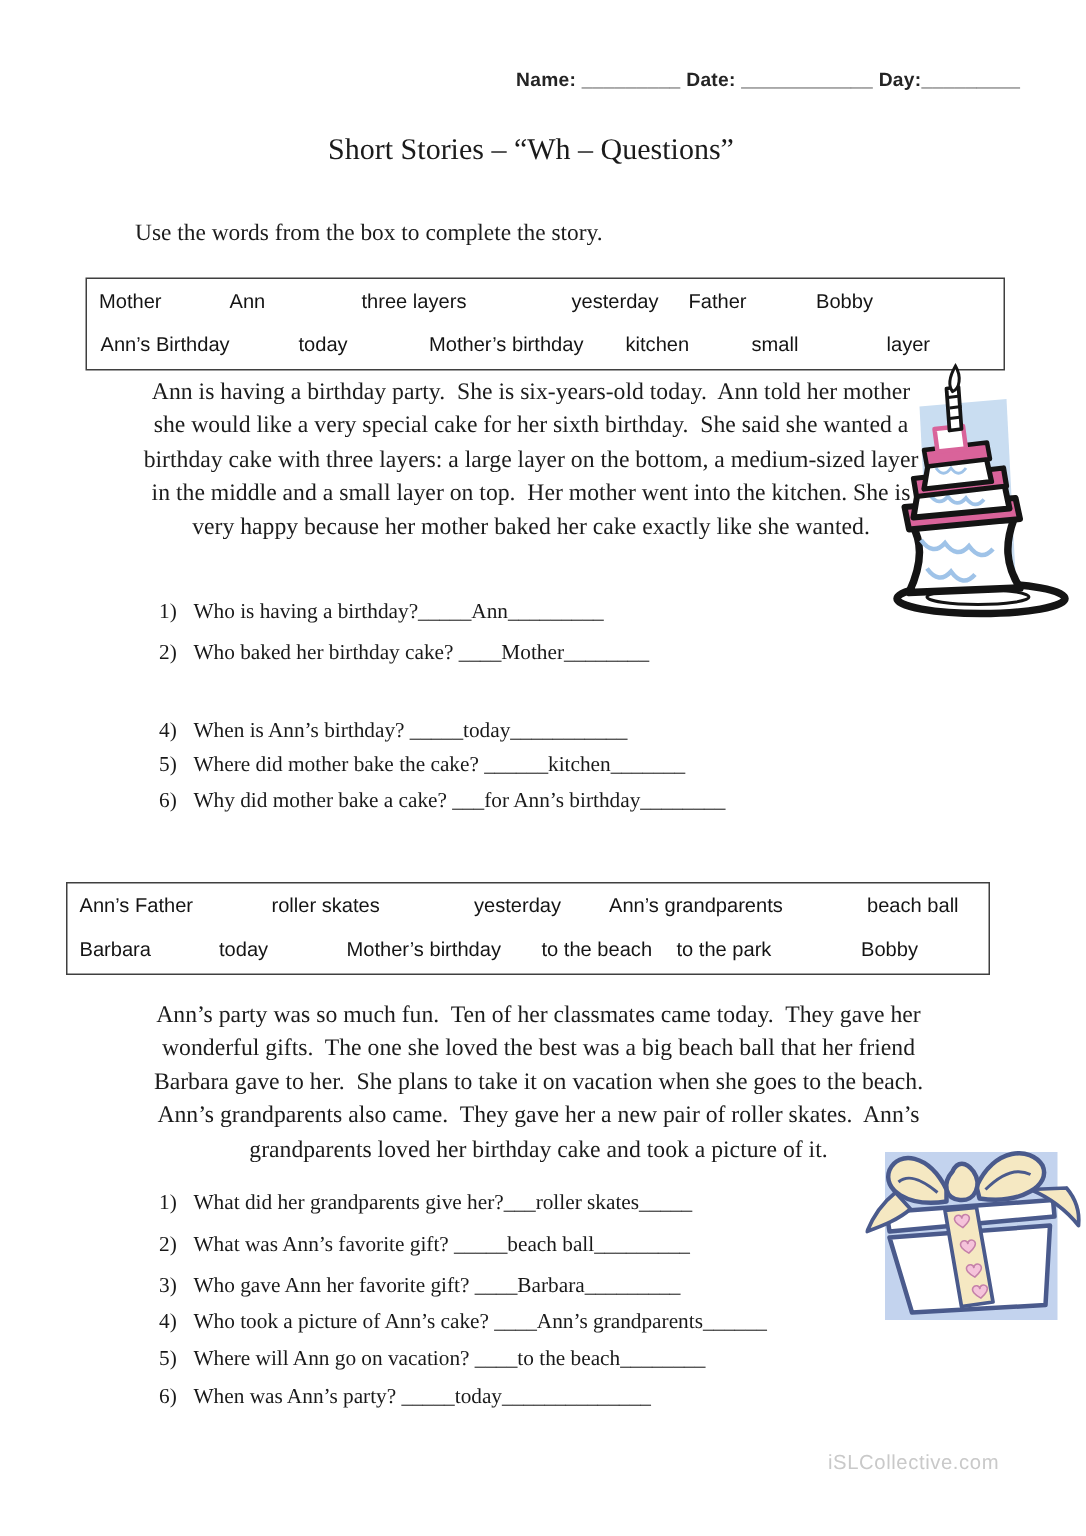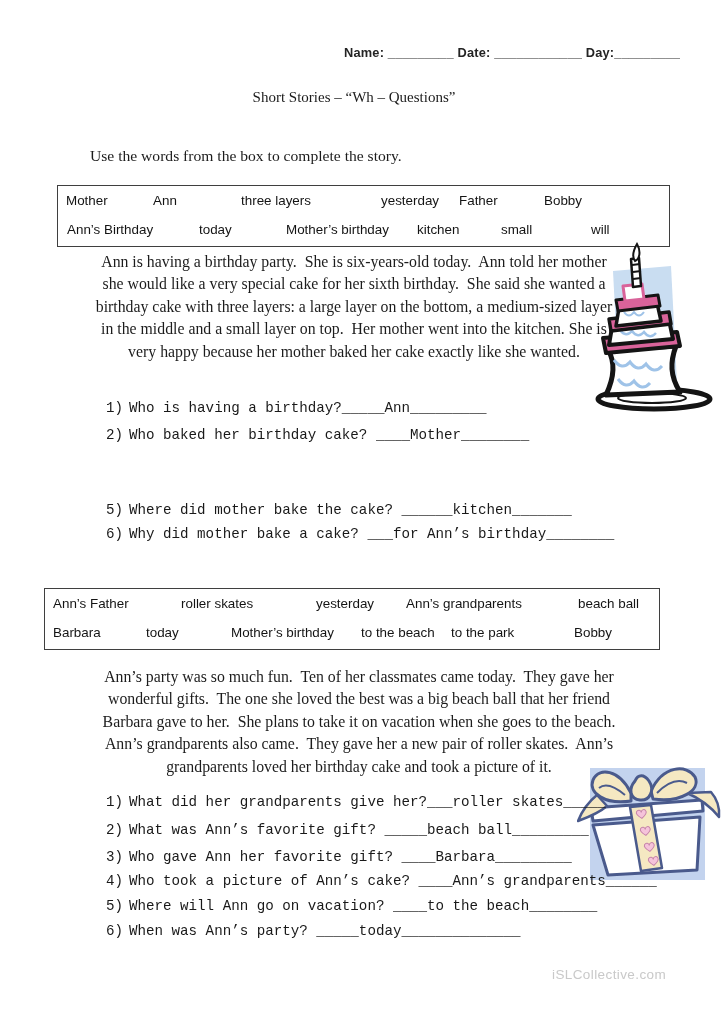--- a/index.html
+++ b/index.html
@@ -5,36 +5,36 @@
   html,body{margin:0;padding:0;}
   body{width:724px;height:1024px;background:#ffffff;position:relative;
        font-family:"Liberation Serif",serif;color:#1c1c1c;}
   .page{position:absolute;inset:0;background:#ffffff;overflow:hidden;}
 
   .header-line{position:absolute;left:344px;top:45px;
     font-family:"Liberation Sans",sans-serif;font-weight:bold;
     font-size:12.8px;color:#242424;letter-spacing:.2px;white-space:nowrap;}
 
   .title{position:absolute;left:0;top:89px;width:708px;text-align:center;
-    font-size:15px;color:#1b1b1b;}
+    font-size:20px;color:#1b1b1b;}
 
   .instruction{position:absolute;left:90px;top:119px;font-size:15.6px;margin-top:28px;}
 
   .wordbox{position:absolute;border:1.6px solid #3f3f3f;background:#fff;
     font-family:"Liberation Sans",sans-serif;font-size:13.4px;color:#141414;margin-top:28px;}
   .box1{left:57px;top:157px;width:611px;height:60px;}
   .box2{left:44px;top:560px;width:614px;height:60px;}
   .wb-word{position:absolute;white-space:nowrap;}
 
   .story{position:absolute;font-size:15.8px;line-height:22.4px;
     color:#1c1c1c;white-space:pre-wrap;text-align:center;}
   .story1{left:90px;top:251px;width:528px;}
   .story2{left:90px;top:666px;width:538px;}
 
-  .qrow{position:absolute;left:106px;font-size:14.2px;color:#191919;white-space:nowrap;font-family:Liberation Mono, monospace;}
+  .qrow{position:absolute;left:106px;font-size:14.2px;color:#191919;white-space:nowrap;}
   .qnum{display:inline-block;width:23px;}
 
   .clip{position:absolute;}
   .cake-clip{left:582px;top:238px;}
   .gift-clip{left:577px;top:755px;}
 
   .watermark{position:absolute;left:552px;top:967px;
     font-family:"Liberation Sans",sans-serif;font-weight:normal;
     font-size:13.5px;color:#c9c9c9;letter-spacing:.4px;}
 </style>
@@ -54,21 +54,21 @@
     <span class="wb-word" style="left:95px;top:7px">Ann</span>
     <span class="wb-word" style="left:183px;top:7px">three layers</span>
     <span class="wb-word" style="left:323px;top:7px">yesterday</span>
     <span class="wb-word" style="left:401px;top:7px">Father</span>
     <span class="wb-word" style="left:486px;top:7px">Bobby</span>
     <span class="wb-word" style="left:9px;top:36px">Ann’s Birthday</span>
     <span class="wb-word" style="left:141px;top:36px">today</span>
     <span class="wb-word" style="left:228px;top:36px">Mother’s birthday</span>
     <span class="wb-word" style="left:359px;top:36px">kitchen</span>
     <span class="wb-word" style="left:443px;top:36px">small</span>
-    <span class="wb-word" style="left:533px;top:36px">will</span>
+    <span class="wb-word" style="left:533px;top:36px">layer</span>
   </div>
 
   <div class="story story1">Ann is having a birthday party.  She is six-years-old today.  Ann told her mother she would like a very special cake for her sixth birthday.  She said she wanted a birthday cake with three layers: a large layer on the bottom, a medium-sized layer in the middle and a small layer on top.  Her mother went into the kitchen. She is very happy because her mother baked her cake exactly like she wanted.</div>
 
   <svg class="clip cake-clip" width="140" height="175" viewBox="0 0 140 175">
     <polygon points="31,33 89,28 95,145 37,150" fill="#c9ddf1"></polygon>
     <ellipse cx="72" cy="161" rx="56" ry="10" fill="#ffffff" stroke="#141414" stroke-width="5"></ellipse>
     <ellipse cx="70" cy="160" rx="34" ry="5" fill="#ffffff" stroke="#141414" stroke-width="2"></ellipse>
 
     <path d="M26,112 C34,125 32,140 24,157 L98,154 C88,138 88,124 94,108 Z" fill="#ffffff" stroke="#141414" stroke-width="5" stroke-linejoin="round"></path>
@@ -91,20 +91,23 @@
     <line x1="51" y1="34" x2="59" y2="33" stroke="#141414" stroke-width="2"></line>
     <line x1="51" y1="41" x2="59" y2="40" stroke="#141414" stroke-width="2"></line>
     <path d="M55,6 C51,13 50,19 53,23 C58,21 59,13 55,6 Z" fill="#ffffff" stroke="#141414" stroke-width="2"></path>
   </svg>
 
   <div class="qrow" style="top:400px">
     <span class="qnum">1)</span><span>Who is having a birthday?_____Ann_________</span>
   </div>
   <div class="qrow" style="top:427px">
     <span class="qnum">2)</span><span>Who baked her birthday cake? ____Mother________</span>
+  </div>
+  <div class="qrow" style="top:479px">
+    <span class="qnum">4)</span><span>When is Ann’s birthday? _____today___________</span>
   </div>
   <div class="qrow" style="top:502px">
     <span class="qnum">5)</span><span>Where did mother bake the cake? ______kitchen_______</span>
   </div>
   <div class="qrow" style="top:526px">
     <span class="qnum">6)</span><span>Why did mother bake a cake? ___for Ann’s birthday________</span>
   </div>
 
   <div class="wordbox box2">
     <span class="wb-word" style="left:8px;top:7px">Ann’s Father</span>

